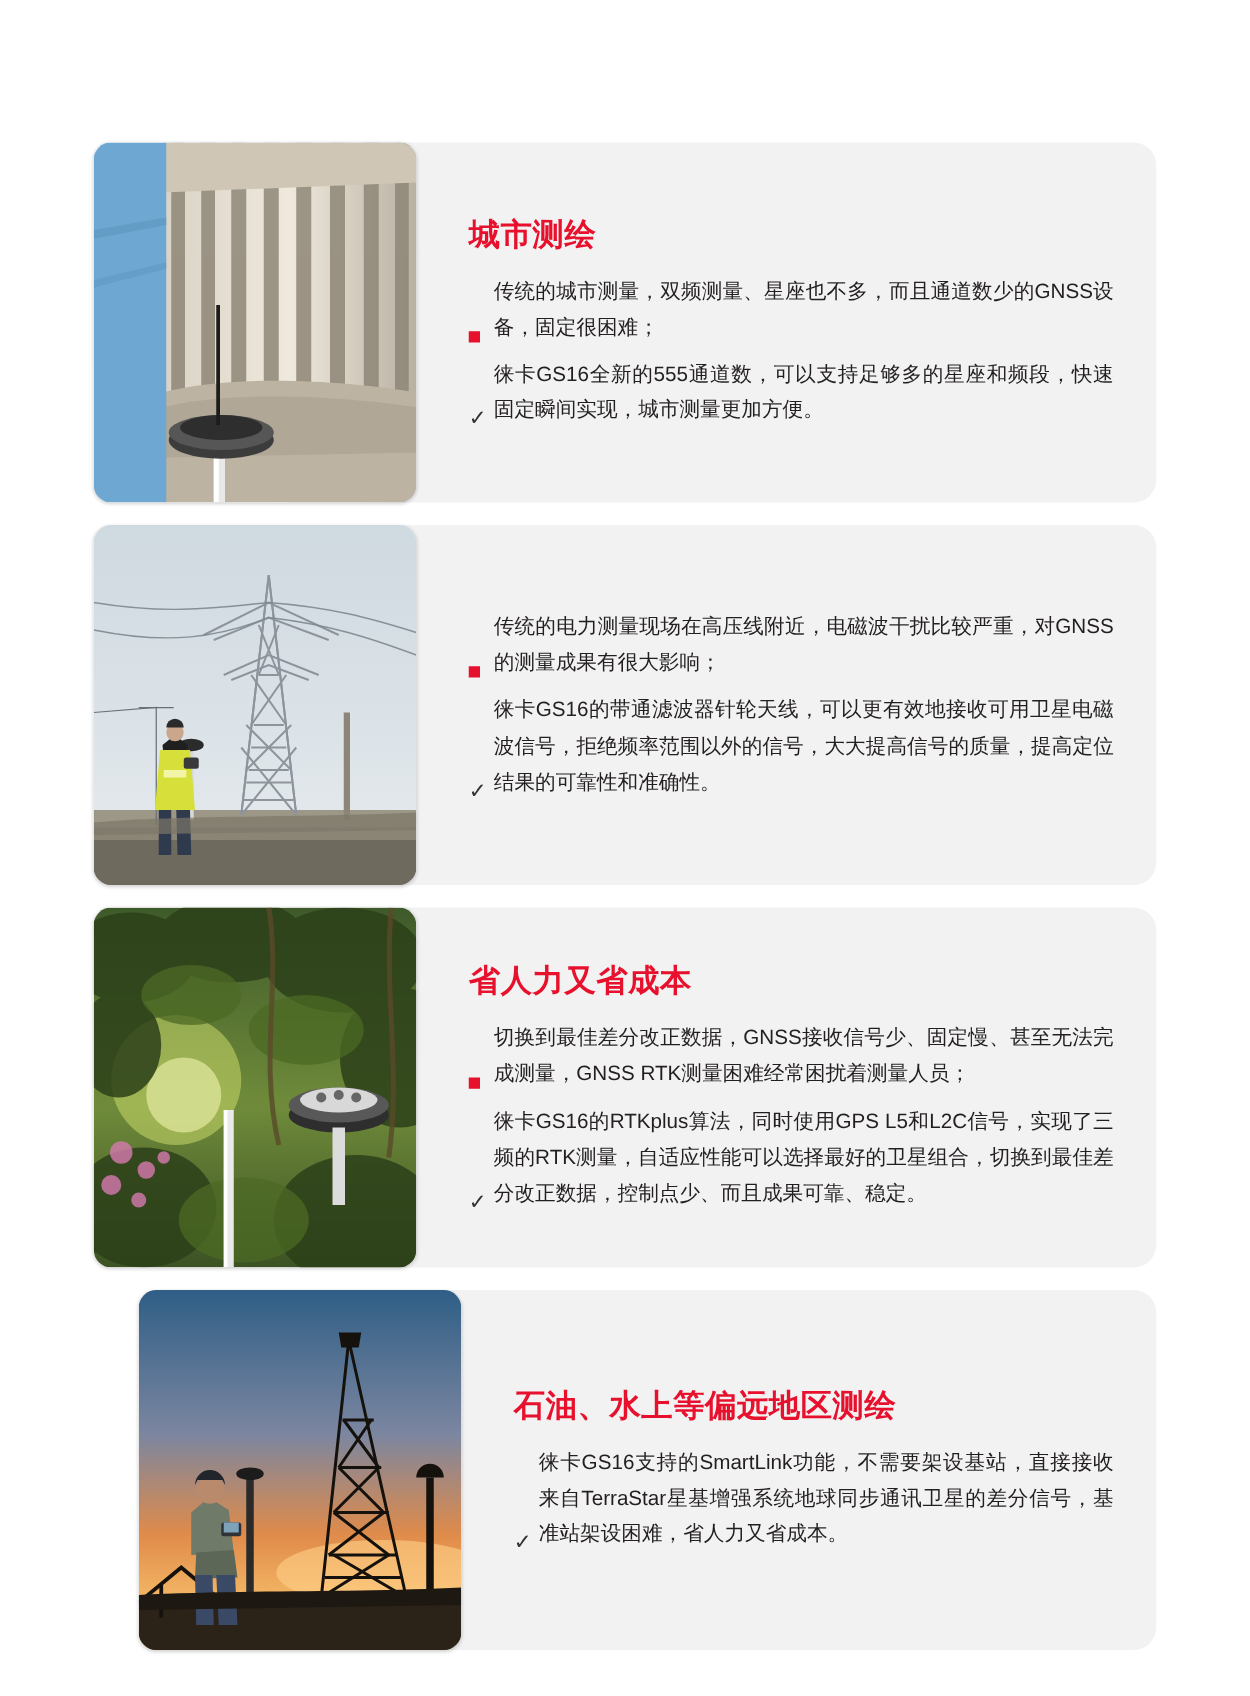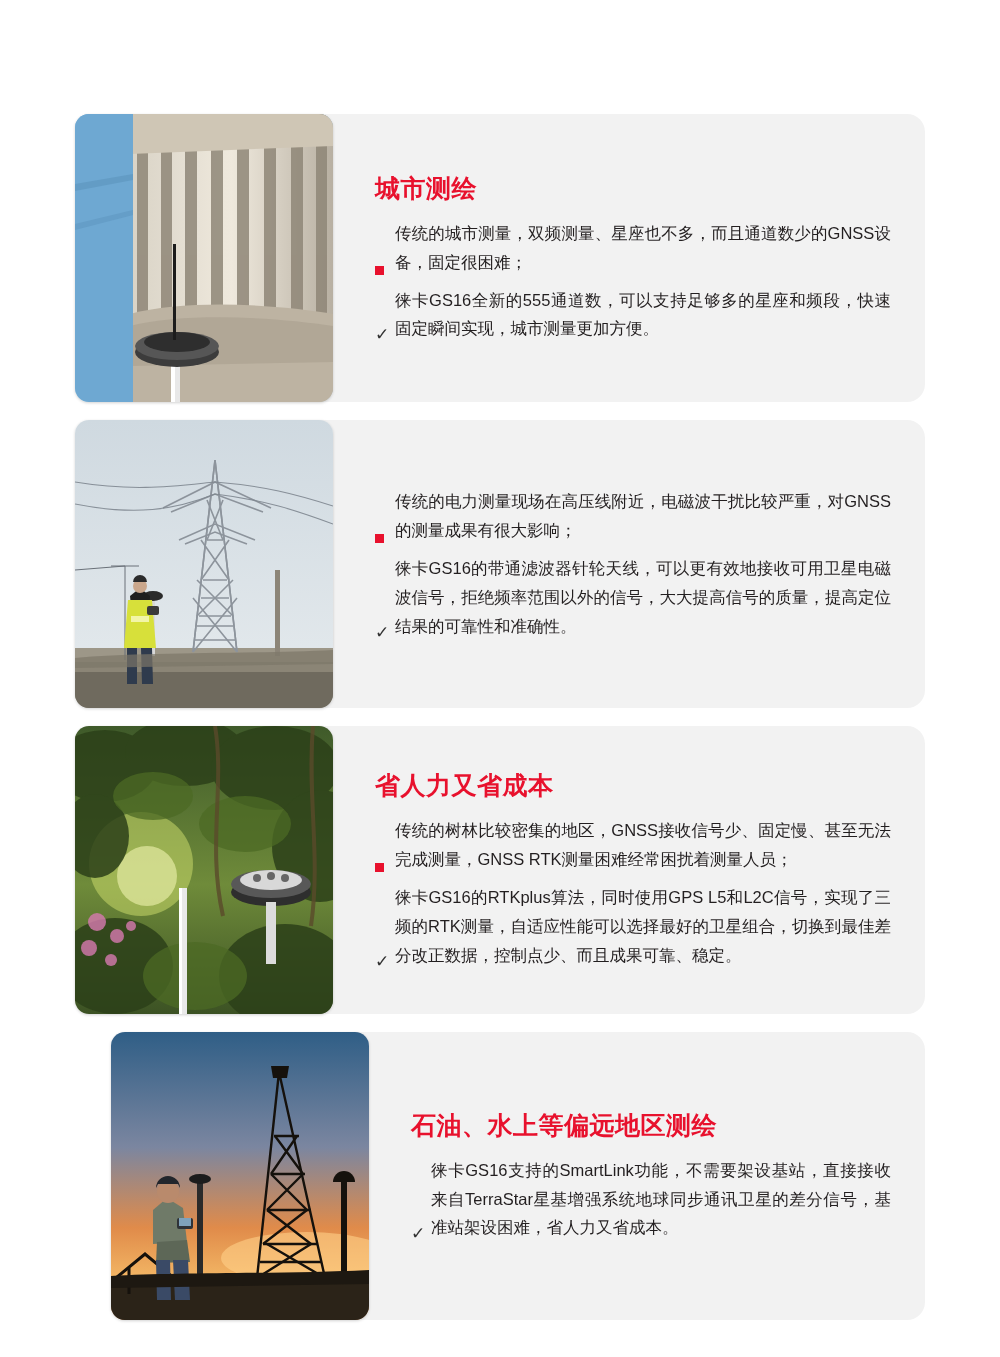--- a/index.html
+++ b/index.html
@@ -279,21 +279,21 @@
           <circle cx="0" cy="0" r="4" fill="#666"></circle>
           <circle cx="14" cy="2" r="4" fill="#666"></circle>
           <rect x="-5" y="26" width="10" height="62" fill="#dcdcdc"></rect>
         </g>
       </svg>
     </div>
     <div class="card">
       <h2 class="sec-title">省人力又省成本</h2>
       <div class="bullet-row">
         <span class="marker square"></span>
-        <span class="bullet-text">传统的树林比较密集的地区，GNSS接收信号少、固定慢、甚至无法完成测量，GNSS RTK测量困难经常困扰着测量人员；</span>
+        <span class="bullet-text">切换到最佳差分改正数据，GNSS接收信号少、固定慢、甚至无法完成测量，GNSS RTK测量困难经常困扰着测量人员；</span>
       </div>
       <div class="bullet-row">
         <span class="marker check">✓</span>
         <span class="bullet-text">徕卡GS16的RTKplus算法，同时使用GPS L5和L2C信号，实现了三频的RTK测量，自适应性能可以选择最好的卫星组合，切换到最佳差分改正数据，控制点少、而且成果可靠、稳定。</span>
       </div>
     </div>
   </div>
 
   <div class="section" id="section-4">
     <div class="photo">

